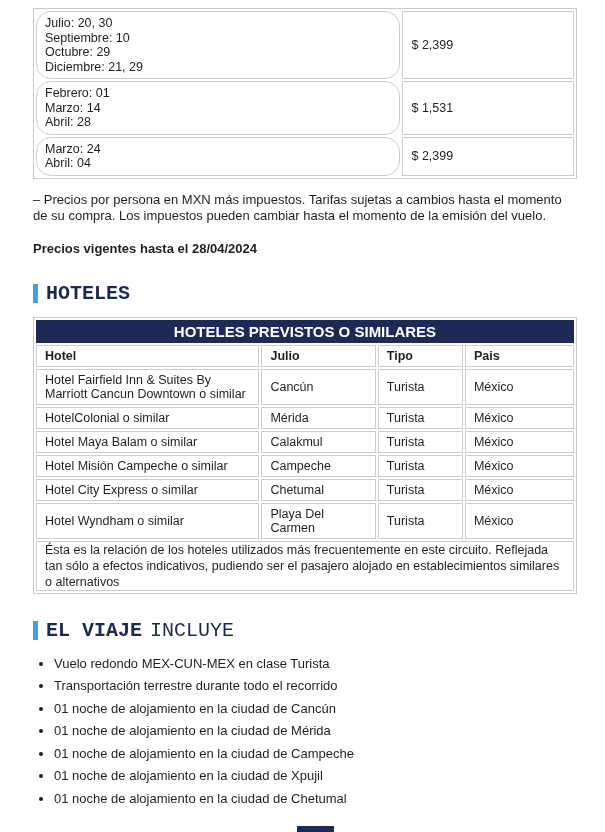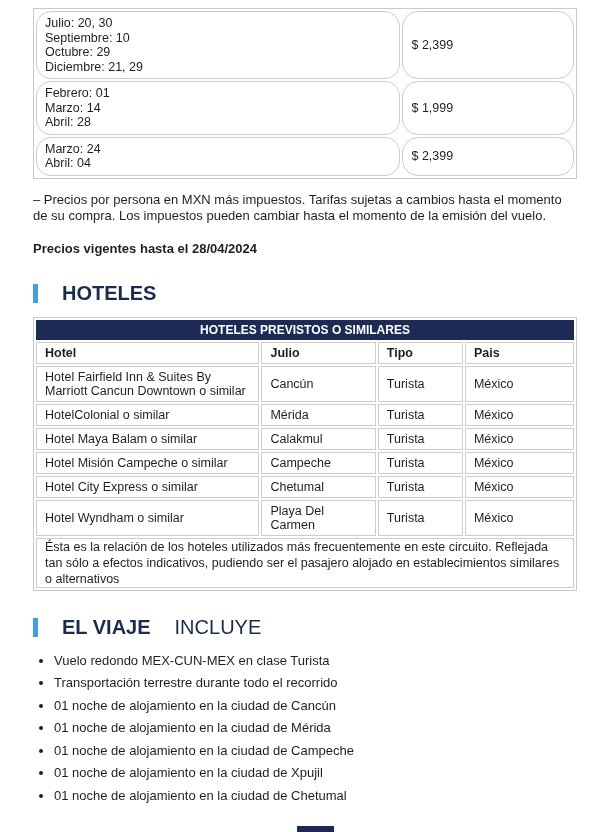--- a/index.html
+++ b/index.html
@@ -24,46 +24,47 @@
     border: 1px solid #cccccc;
     font-size: 12.5px;
     padding: 3px 8px;
     vertical-align: middle;
     text-align: left;
   }
 
   
   .departures { margin-bottom: 13px; }
   .departures .dates-cell { padding: 4px 8px; line-height: 14.5px; border-radius: 15px; }
-  .departures .price-cell { font-size: 12.5px; border-radius: 16px; }
+  .departures .price-cell { font-size: 12.5px; }
   .departures .section-cell { font-weight: bold; padding: 4px 8px; }
   .c-dates { width: 68%; } .c-price { width: 32%; }
 
   
   .note { font-size: 13px; line-height: 16px; margin: 0 0 17px; }
   .note.bold { font-weight: bold; margin: 0; }
 
   
   .heading {
-    display: flex; align-items: center; gap: 24px;
+    display: flex; align-items: center; gap: 8px;
     font-size: 20px; font-weight: bold;
     color: var(--heading, #1b2b4d);
     margin: 25px 0 12px;
+    font-family: Liberation Mono, monospace;
   }
   .heading .bar { width: 5px; height: 19px; background: var(--accent, #42a0dd); flex: 0 0 auto; }
   .heading .h-light { font-weight: normal; }
 
   
   .hotels td.band {
     background: var(--navy, #1d2a56);
     border-color: var(--navy, #1d2a56);
     color: #ffffff;
     text-align: center;
     font-weight: bold;
-    font-size: 12px;
+    font-size: 15px;
     padding: 2px 4px;
   }
   .hotels th { font-weight: bold; padding: 5px 8px; }
   .hotels td { padding: 4px 8px; }
   .hotels .footnote { font-size: 12.5px; line-height: 16px; padding: 0 8px; font-weight: normal; }
   .hc-hotel { width: 42%; } .hc-city { width: 21.5%; } .hc-type { width: 16%; } .hc-country { width: 20.5%; }
 
   
   ul.includes { margin: 14px 0 0; padding: 0 0 0 21px; font-size: 13px; }
   ul.includes li { margin: 0 0 6.5px; line-height: 16px; }
@@ -95,21 +96,21 @@
             <div>Diciembre: 21, 29</div>
           </td>
           <td class="price-cell">$ 2,399</td>
         </tr>
         <tr>
           <td class="dates-cell">
             <div>Febrero: 01</div>
             <div>Marzo: 14</div>
             <div>Abril: 28</div>
           </td>
-          <td class="price-cell">$ 1,999</td>
+          <td class="price-cell">$ 1,531</td>
         </tr>
         <tr>
           <td class="dates-cell">
             <div>Marzo: 24</div>
             <div>Abril: 04</div>
           </td>
           <td class="price-cell">$ 2,399</td>
         </tr>
       </tbody>
   </table>

